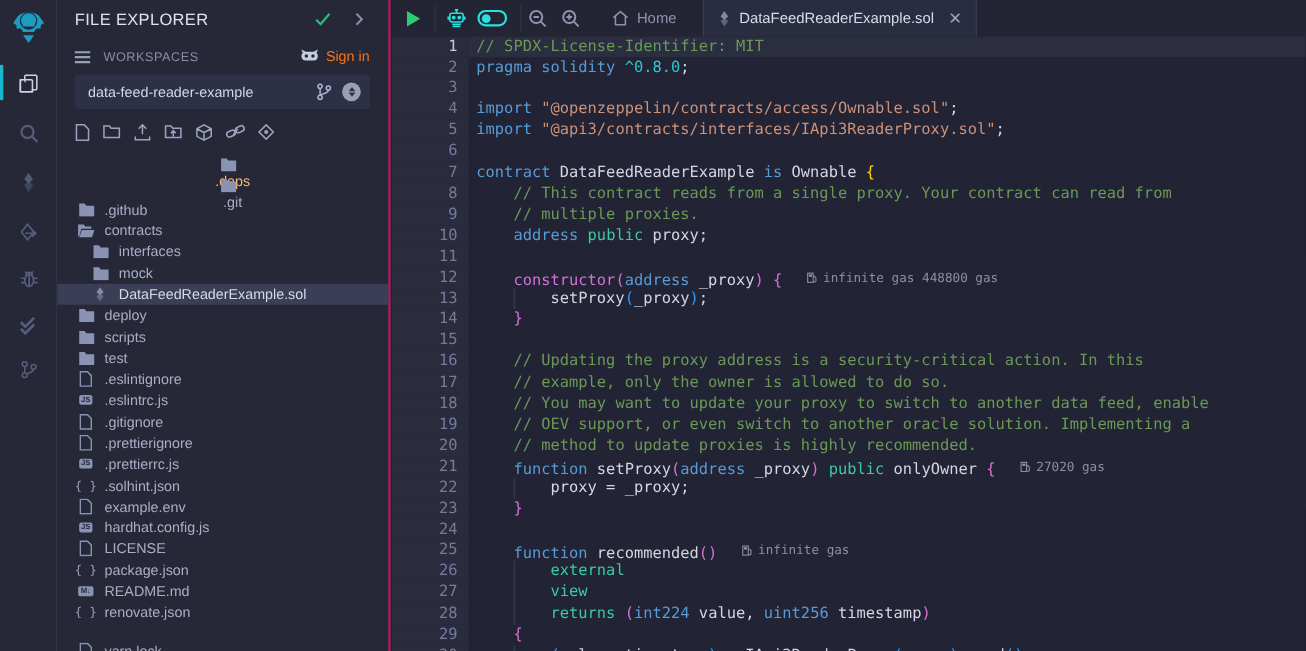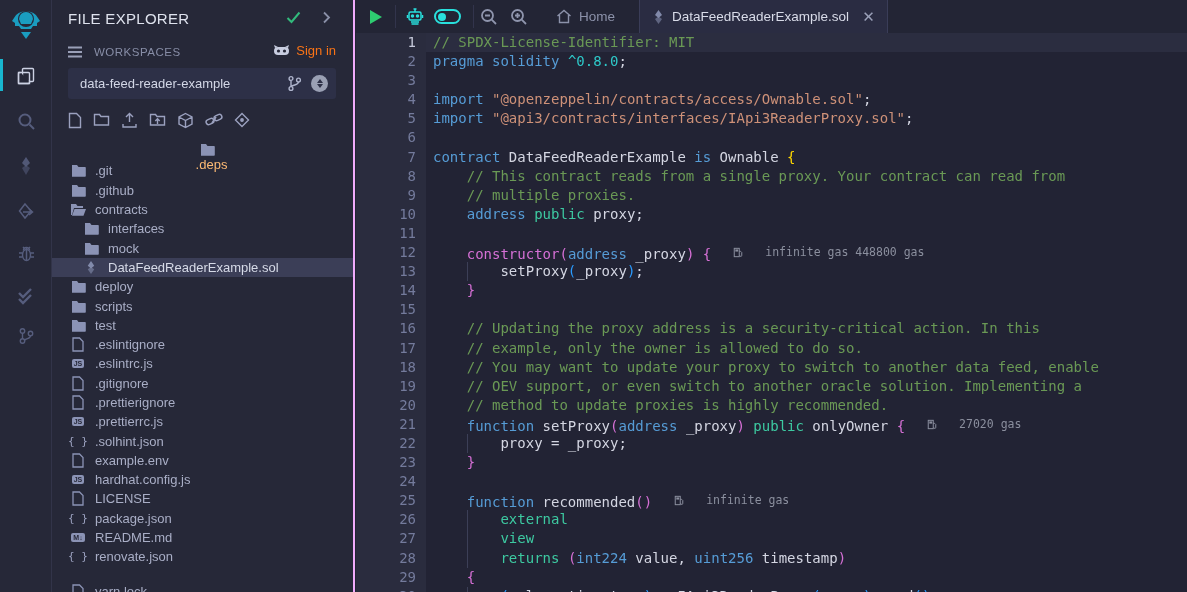--- a/index.html
+++ b/index.html
@@ -10,21 +10,21 @@
   .activity-bar { position:absolute; left:0; top:0; width:52px; height:592px;
                   background:#262838; border-right:1px solid #323449; z-index:5; }
   .logo { position:absolute; left:7px; top:6px; width:38px; height:38px; }
   .act-btn { position:absolute; left:0; width:52px; height:34px; display:flex;
              align-items:center; justify-content:center; color:#565d7d; cursor:pointer; }
   .act-btn.active { color:#ccd1e3; }
   .act-indicator { position:absolute; left:0; top:59px; width:3px; height:32px; background:#18b6cf; }
 
   
   .file-panel { position:absolute; left:52px; top:0; width:303px; height:592px;
-                background:#262838; border-right:2px solid #f0abfc; }
+                background:#262838; border-right:2px solid #be185d; }
   .fp-title { position:absolute; left:16px; top:10px; font-size:15px; color:#dfe3ee; letter-spacing:.3px; }
   .fp-check { position:absolute; right:52px; top:11px; color:#32ba7c; }
   .fp-chevron { position:absolute; right:22px; top:11px; color:#8a90a8; }
   .ws-row { position:absolute; left:0; top:42px; width:100%; height:22px; }
   .hamburger { position:absolute; left:15px; top:3px; color:#9aa0b8; cursor:pointer; }
   .ws-label { position:absolute; left:42px; top:4px; font-size:11.5px; color:#878da6; letter-spacing:.5px; }
   .sign-in { position:absolute; right:17px; top:1px; display:flex; align-items:center; gap:6px;
              color:#f97316; font-size:13px; cursor:pointer; }
   .ws-select { position:absolute; left:16px; top:68px; width:268px; height:31px; background:#2d3047;
                border-radius:3px; display:flex; align-items:center; cursor:pointer; }
@@ -76,21 +76,21 @@
   .line { display:flex; height:19.1px; line-height:19.1px; }
   .ln { flex:none; width:70px; background:#2a2c3e; color:#747b9c; text-align:right;
         padding-right:10px; user-select:none; }
   .code { flex:1; position:relative; padding-left:7px; white-space:pre; color:#d4d6e2; }
   .line.current .code { background:#2b2d40; }
   .line.current .ln { color:#c5c9da; }
   .guide { position:absolute; left:calc(7px + 4ch); top:0; bottom:0; width:1px; background:#3c3f57; }
   .tk-com{color:#6A9955} .tk-kw{color:#569cd6} .tk-mod{color:#3dc9a1}
   .tk-str{color:#ce9178} .tk-num{color:#2ec8c8} .tk-mag{color:#d670d6}
   .tk-yel{color:#ffd700} .tk-blu{color:#2a9bff} .tk-pln{color:#d4d6e2}
-  .gas { display:inline-flex; align-items:center; gap:22px; margin-left:22px;
+  .gas { display:inline-flex; align-items:center; gap:5px; margin-left:22px;
          font-size:11.5px; color:#8b8f9e; vertical-align:1px; }
   svg { display:block; }
 </style>
 </head>
 <body>
 
 <div class="activity-bar">
   <div class="logo">
     <svg width="38" height="38" viewBox="0 0 38 38">
       <path d="M7 12 a13 11 0 0 1 24 0 l2 3 -3 2 v3 h-4 l-2 3 h-10 l-2 -3 h-4 v-3 l-3 -2 z" fill="#1a9dc0"></path>
@@ -238,21 +238,21 @@
 
   <div class="tree">
       <div class="tree-row green" style="padding-left: 18px;">
         <span class="ticon">
           <svg width="15" height="13" viewBox="0 0 15 13" fill="currentColor">
             <path d="M1 1 h5 l1.5 2 H14 a.8.8 0 0 1 .8.8 V12 a.8.8 0 0 1 -.8.8 H1 z"></path>
           </svg>
         </span>
         <span>.deps</span>
       </div>
-      <div class="tree-row" style="padding-left: 18px;">
+      <div class="tree-row" style="padding-left: 18px; flex-direction: column;">
         <span class="ticon">
           <svg width="15" height="13" viewBox="0 0 15 13" fill="currentColor">
             <path d="M1 1 h5 l1.5 2 H14 a.8.8 0 0 1 .8.8 V12 a.8.8 0 0 1 -.8.8 H1 z"></path>
           </svg>
         </span>
         <span>.git</span>
       </div>
       <div class="tree-row" style="padding-left: 18px;">
         <span class="ticon">
           <svg width="15" height="13" viewBox="0 0 15 13" fill="currentColor">

